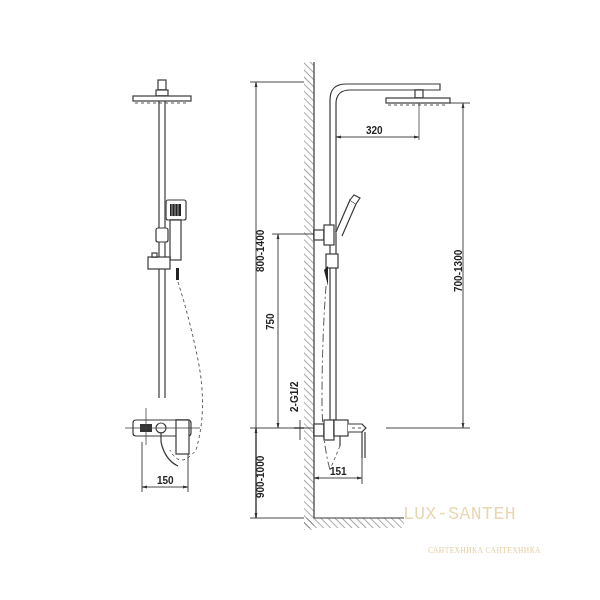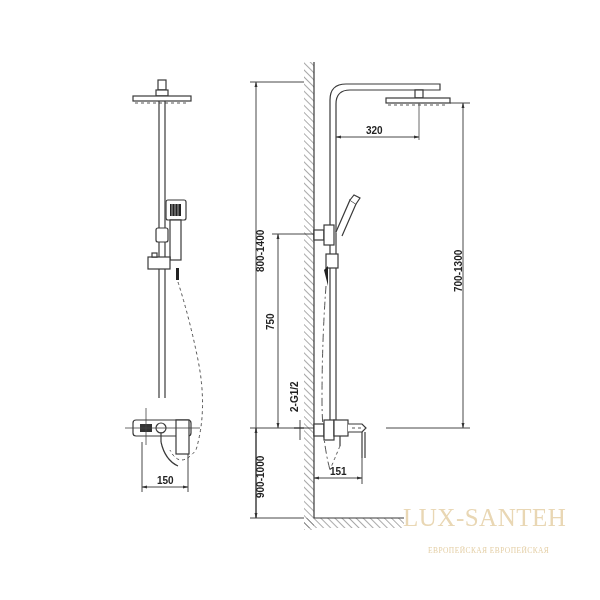--- a/index.html
+++ b/index.html
@@ -5,21 +5,21 @@
   html, body { margin: 0; padding: 0; background: #ffffff; }
   body { width: 600px; height: 600px; position: relative; overflow: hidden; font-family: "Liberation Sans", sans-serif; }
   svg { position: absolute; left: 0; top: 0; }
   .ln { stroke: #3a3a3a; stroke-width: 1.2; fill: none; }
   .thin { stroke: #444; stroke-width: 0.8; fill: none; }
   .fillw { fill: #ffffff; stroke: #3a3a3a; stroke-width: 1.2; }
   .dim { stroke: #333; stroke-width: 0.9; fill: none; }
   .dash { stroke: #444; stroke-width: 0.9; fill: none; stroke-dasharray: 3 3; }
   .dashdot { stroke: #444; stroke-width: 0.9; fill: none; stroke-dasharray: 8 3 2 3; }
   .dimtxt { font-family: "Liberation Sans Narrow", "Liberation Sans", sans-serif; font-size: 10px; fill: #222; font-weight: bold; }
-  .wm-title { position: absolute; left: 403px; top: 504px; font-family: Liberation Serif, serif; font-size: 25px; color: #e9d7b4; letter-spacing: 0.5px; white-space: nowrap; }
+  .wm-title { position: absolute; left: 403px; top: 504px; font-family: Liberation Mono, monospace; font-size: 18px; color: #e9d7b4; letter-spacing: 0.5px; white-space: nowrap; }
   .wm-sub { position: absolute; left: 428px; top: 546px; font-family: "Liberation Serif", serif; font-size: 7.5px; color: #e4cfa6; letter-spacing: 0.4px; white-space: nowrap; }
 </style>
 </head>
 <body>
 
 <svg width="600" height="600" viewBox="0 0 600 600">
   <defs>
     <pattern id="hatch" patternUnits="userSpaceOnUse" width="5" height="5" patternTransform="rotate(-45)">
       <line x1="0" y1="0" x2="0" y2="5" stroke="#555" stroke-width="1"></line>
     </pattern>
@@ -139,13 +139,13 @@
 
     <line x1="256" y1="428" x2="256" y2="518" class="dim"></line>
     <polygon points="256,428 254.5,433 257.5,433" fill="#333"></polygon>
     <polygon points="256,518 254.5,513 257.5,513" fill="#333"></polygon>
     <line x1="250" y1="518" x2="304" y2="518" class="dim"></line>
     <text transform="translate(264,498) rotate(-90)" class="dimtxt">900-1000</text>
   </g>
 </svg>
 
 <div class="wm-title">LUX-SANTEH</div>
-<div class="wm-sub">ЕВРОПЕЙСКАЯ ЕВРОПЕЙСКАЯ</div>
+<div class="wm-sub">САНТЕХНИКА САНТЕХНИКА</div>
 
 </body></html>

